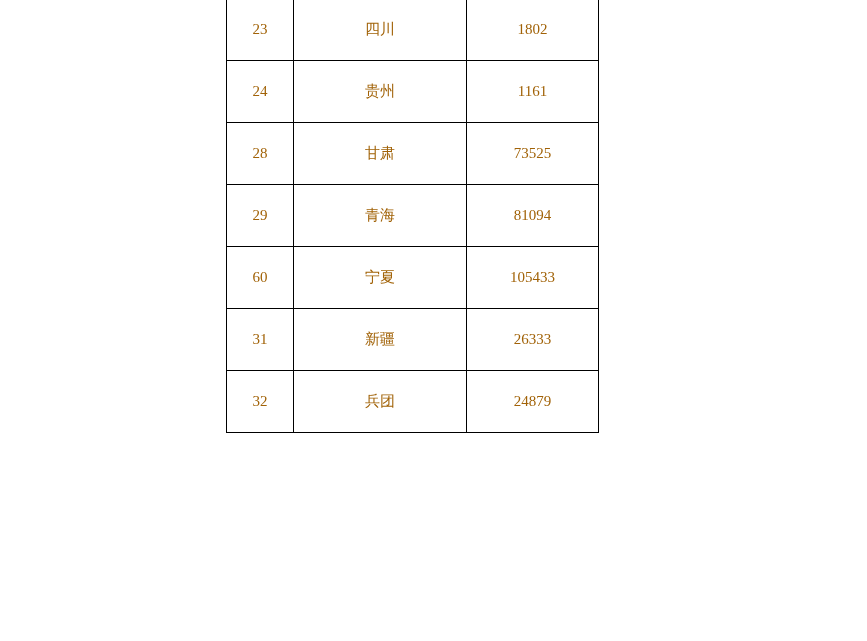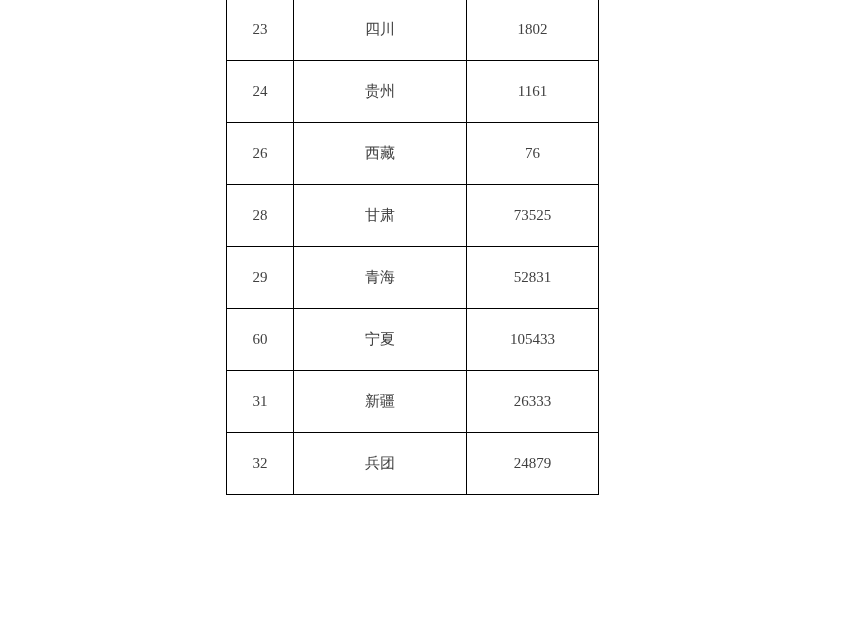--- a/index.html
+++ b/index.html
@@ -26,21 +26,21 @@
     border-collapse: collapse;
     table-layout: fixed;
   }
   table.data-table td {
     border: 1px solid #000000;
     text-align: center;
     vertical-align: middle;
     height: 61px;           
     padding: 0;
     font-size: 15px;
-    color: #404040;
+    color: #a16207;
     background: #ffffff;
     line-height: 1;
     overflow: hidden;
     white-space: nowrap;
   }
   td.c1 { width: 66px;  }
   td.c2 { width: 172px; }
   td.c3 { width: 131px; }
 </style>
 </head>
@@ -55,37 +55,32 @@
     <td class="c3">1802</td>
   </tr>
 
   <tr>
     <td class="c1">24</td>
     <td class="c2">贵州</td>
     <td class="c3">1161</td>
   </tr>
 
 
-  <tr>
-    <td class="c1">26</td>
-    <td class="c2">西藏</td>
-    <td class="c3">76</td>
-  </tr>
 
 
   <tr>
     <td class="c1">28</td>
     <td class="c2">甘肃</td>
     <td class="c3">73525</td>
   </tr>
 
   <tr>
     <td class="c1">29</td>
     <td class="c2">青海</td>
-    <td class="c3">52831</td>
+    <td class="c3">81094</td>
   </tr>
 
   <tr>
     <td class="c1">60</td>
     <td class="c2">宁夏</td>
     <td class="c3">105433</td>
   </tr>
 
   <tr>
     <td class="c1">31</td>

